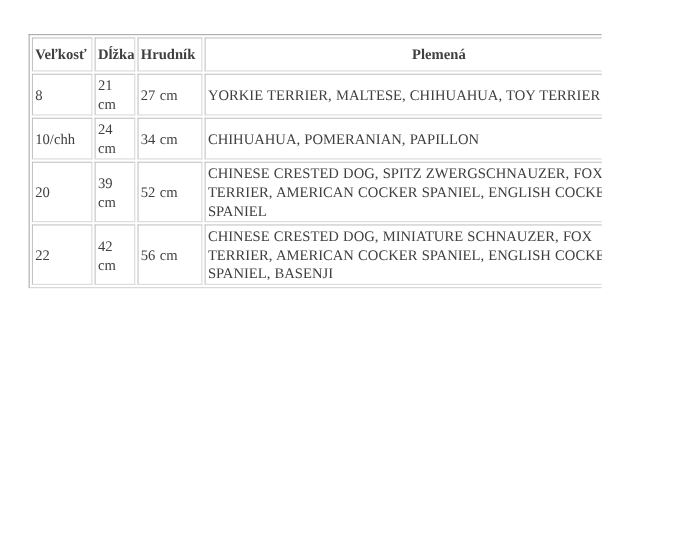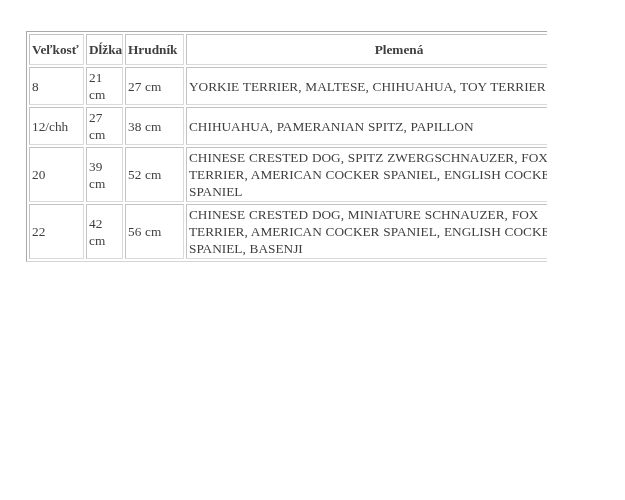--- a/index.html
+++ b/index.html
@@ -77,24 +77,24 @@
       </tr>
     </thead>
     <tbody>
       <tr>
         <td>8</td>
         <td>21 cm</td>
         <td>27 cm</td>
         <td>YORKIE TERRIER, MALTESE, CHIHUAHUA, TOY TERRIER</td>
       </tr>
       <tr>
-        <td>12/chh</td>
-        <td>27 cm</td>
-        <td>38 cm</td>
-        <td>CHIHUAHUA, PAMERANIAN SPITZ, PAPILLON</td>
+        <td>10/chh</td>
+        <td>24 cm</td>
+        <td>34 cm</td>
+        <td>CHIHUAHUA, POMERANIAN, PAPILLON</td>
       </tr>
       <tr>
         <td>20</td>
         <td>39 cm</td>
         <td>52 cm</td>
         <td>CHINESE CRESTED DOG, SPITZ ZWERGSCHNAUZER, FOX TERRIER, AMERICAN COCKER SPANIEL, ENGLISH COCKER SPANIEL</td>
       </tr>
       <tr>
         <td>22</td>
         <td>42 cm</td>

